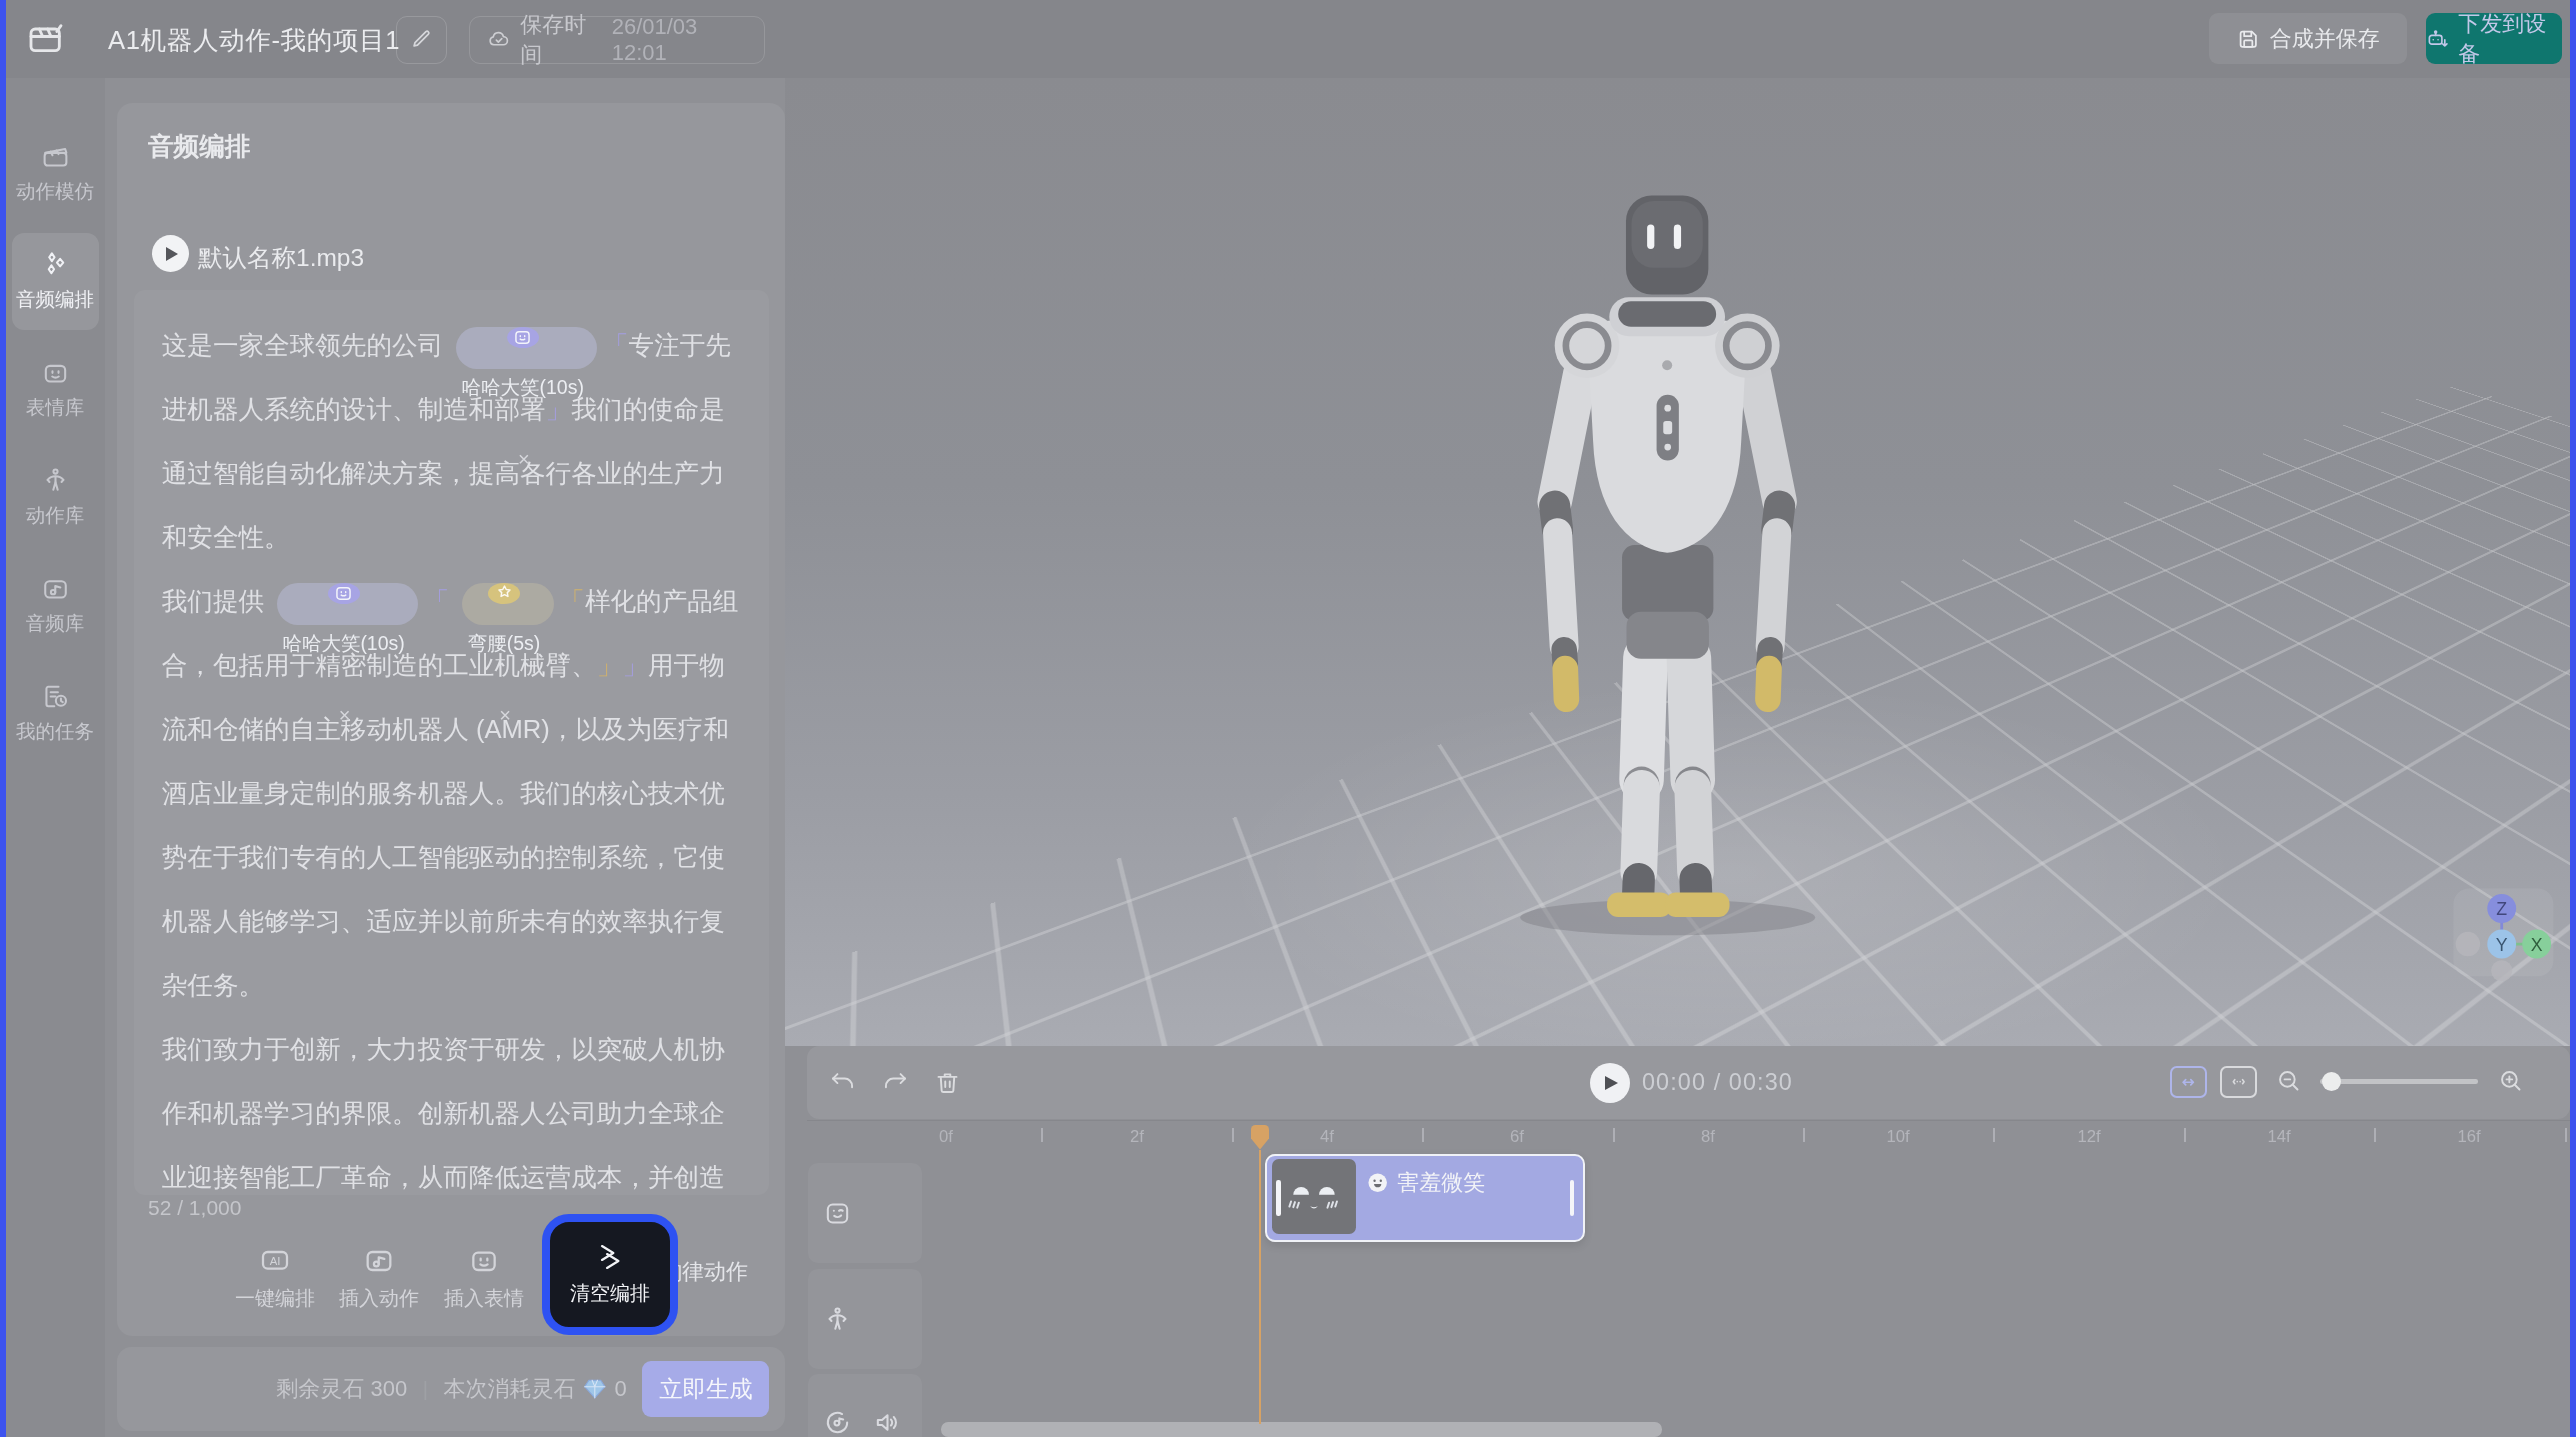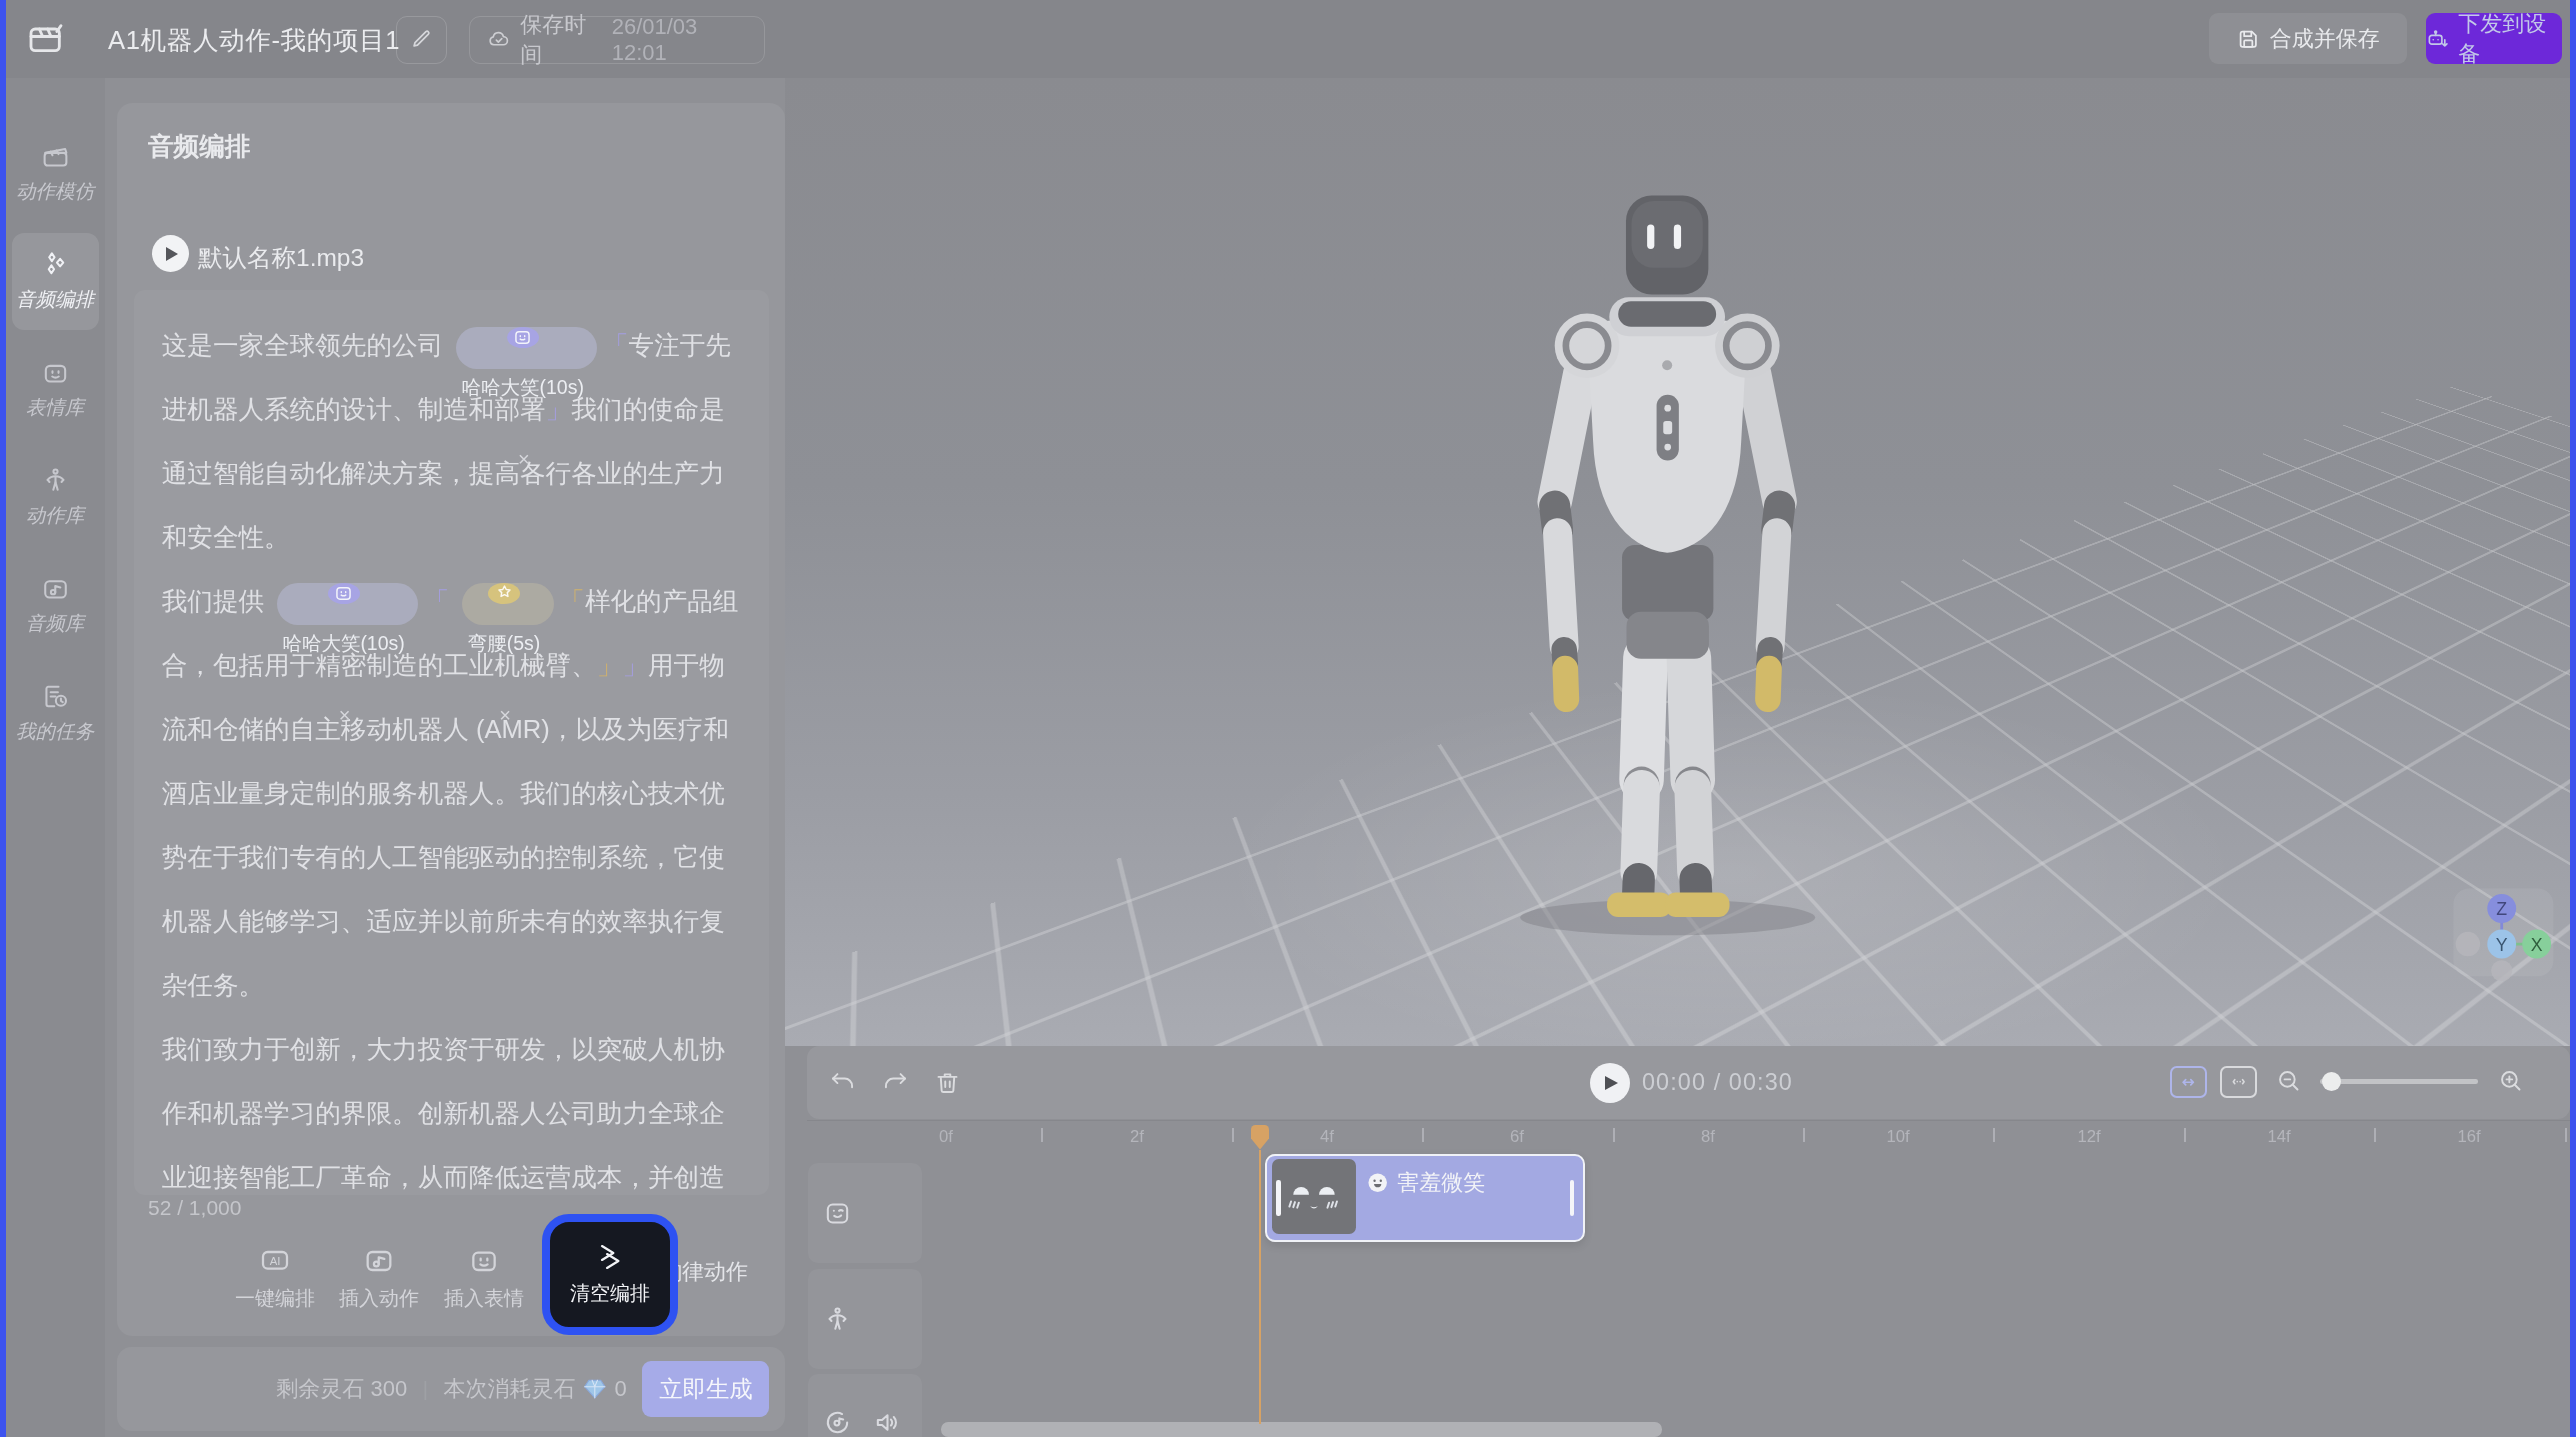--- a/index.html
+++ b/index.html
@@ -23,27 +23,27 @@
   .apptitle{left:108px; top:23.4px; font-size:25.6px; font-weight:400; color:#ebecef; letter-spacing:0.6px;}
   .editbox{left:396px; top:15.6px; width:51px; height:48px; border:1.1px solid rgba(255,255,255,.16); border-radius:11px; display:flex; align-items:center; justify-content:center; color:#d6d7db;}
   .editbox .icon{width:24.5px; height:24.5px;}
   .savebox{left:469px; top:15.6px; width:296px; height:48px; border:1.1px solid rgba(255,255,255,.14); border-radius:11px; display:flex; align-items:center; padding:0 16.7px; gap:10px;}
   .savebox .icon{width:25.6px; height:25.6px; color:#cdced2;}
   .savelabel{font-size:22px; color:#c7c8cd;}
   .savetime{font-size:22px; color:#b1b2b8;}
   .hbtn{display:flex; align-items:center; justify-content:center; gap:9px; height:51px; border-radius:9px; font-size:22px; cursor:pointer;}
   .btn-synth{left:2209px; top:13.4px; width:198px; background:rgba(255,255,255,.08); color:#e9eaed;}
   .btn-synth .icon{width:24.5px; height:24.5px;}
-  .btn-deploy{left:2426px; top:13.4px; width:136px; background:#6d28d9; color:#c2c8e8;}
+  .btn-deploy{left:2426px; top:13.4px; width:136px; background:#0f766e; color:#c2c8e8;}
   .btn-deploy .icon{width:24.5px; height:24.5px;}
 
   
   .sidebar{position:absolute; left:5.6px; top:78px; width:99px; height:1360px; background:#8a8b90; z-index:20;
     display:flex; flex-direction:column; align-items:center; padding-top:47px; gap:11px;}
-  .sb-item{width:87px; height:97px; border-radius:12.2px; display:flex; flex-direction:column; align-items:center; justify-content:center; gap:7px; color:#c7c8ce; cursor:pointer;font-style:italic;}
+  .sb-item{width:87px; height:97px; border-radius:12.2px; display:flex; flex-direction:column; align-items:center; justify-content:center; gap:7px; color:#c7c8ce; cursor:pointer;}
   .sb-item.active{background:rgba(255,255,255,.11); color:#f0f1f5;}
   .sb-item .icon{width:29px; height:29px;}
   .sb-label{font-size:19.5px; white-space:nowrap;}
 
   
   .panel-main{position:absolute; left:117px; top:103px; width:668px; height:1233px; background:#96979c; border-radius:15.6px; z-index:10;}
   .p-title{left:31px; top:26px; font-size:25.6px; font-weight:600; color:#e9eaed;}
   .p-sub{left:31px; top:71px; font-size:19.5px; color:#b5b6bb; white-space:nowrap;}
   .playbtn{left:35px; top:132px; width:37px; height:37px; border-radius:50%; background:#f2f3f5; display:flex; align-items:center; justify-content:center; cursor:pointer;}
   .playbtn .tri{width:0; height:0; border-left:12.2px solid #55565b; border-top:7.2px solid transparent; border-bottom:7.2px solid transparent; margin-left:3.3px;}

